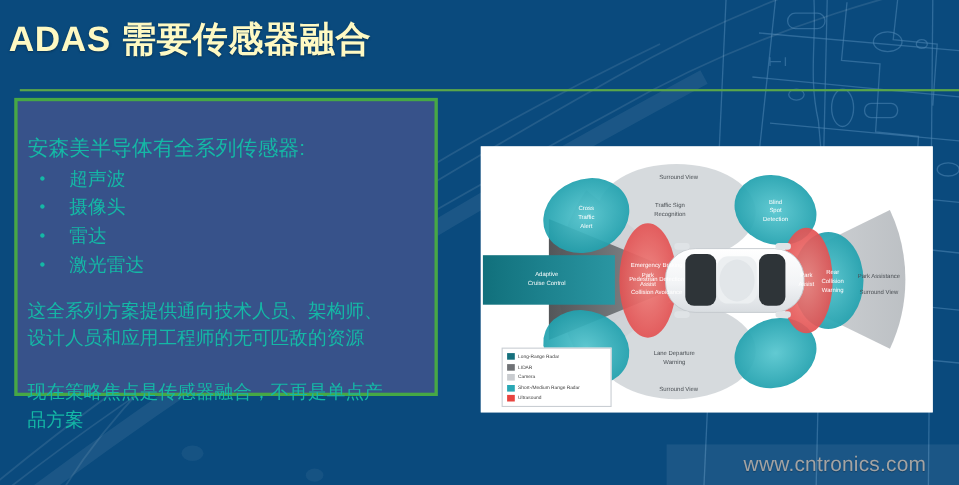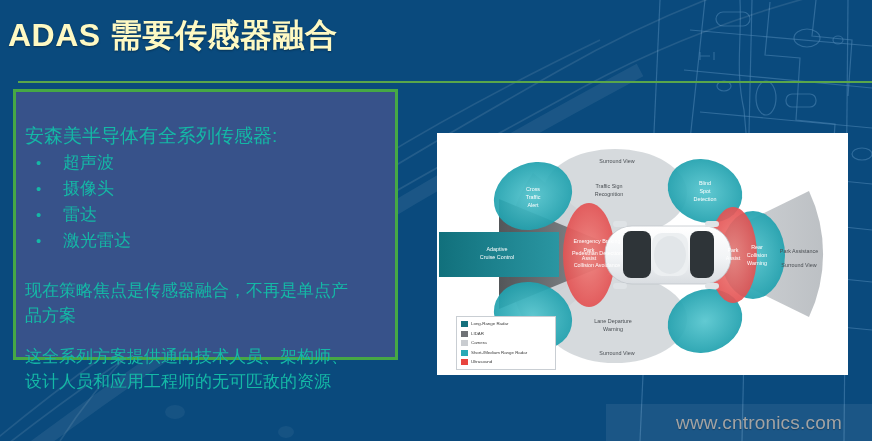--- a/index.html
+++ b/index.html
@@ -164,22 +164,22 @@
       </li>
       <li>
         <span class="bullet">•</span>
         <span>雷达</span>
       </li>
       <li>
         <span class="bullet">•</span>
         <span>激光雷达</span>
       </li>
     </ul>
+    <p class="tb-para">这全系列方案提供通向技术人员、架构师、设计人员和应用工程师的无可匹敌的资源</p>
     <p class="tb-para second">现在策略焦点是传感器融合，不再是单点产品方案</p>
-    <p class="tb-para">这全系列方案提供通向技术人员、架构师、设计人员和应用工程师的无可匹敌的资源</p>
   </div>
 
 
   <div class="panel">
     <svg viewBox="0 0 411 242" xmlns="http://www.w3.org/2000/svg">
       <defs>
         <linearGradient id="acc" x1="0" y1="0" x2="1" y2="0">
           <stop offset="0%" stop-color="#11707c"></stop>
           <stop offset="100%" stop-color="#2a96a2"></stop>
         </linearGradient>

